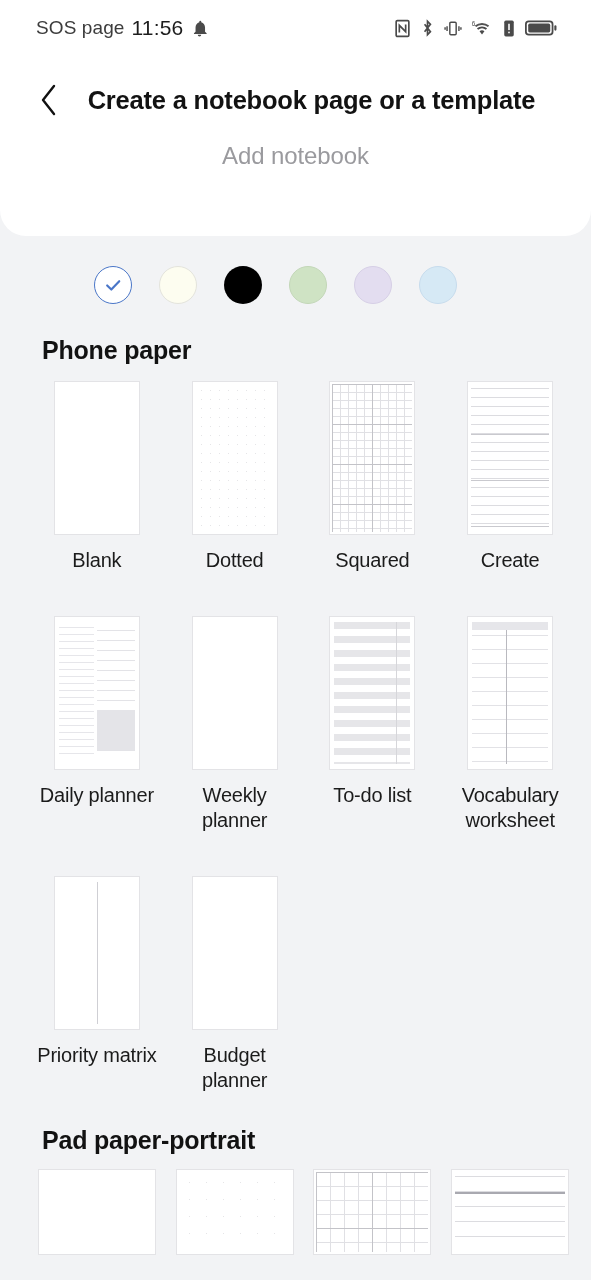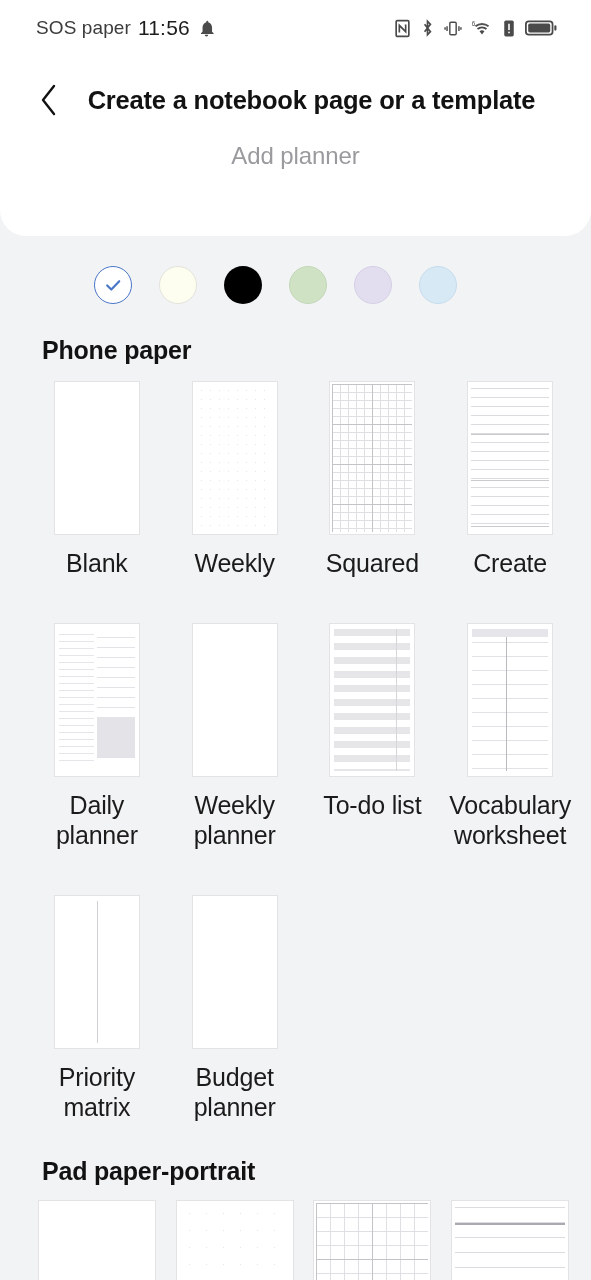--- a/index.html
+++ b/index.html
@@ -112,21 +112,21 @@
   .thumb {
     width: 86px; height: 154px;
     background: #ffffff;
     border: 1px solid #e3e3e6;
     position: relative;
     overflow: hidden;
   }
   .thumb.wide { width: 118px; height: 86px; }
   .cell-label {
     margin-top: 13px;
-    font-size: 25px;
+    font-size: 20px;
     color: #1b1b1b;
     text-align: center;
     line-height: 1.22;
     letter-spacing: -.2px;
     max-width: 132px;
   }
   .row-gap { height: 28px; }
 
   
   .p-dotted {
@@ -227,21 +227,21 @@
   }
   .p-budget .bd:after {
     content: ""; position: absolute; left: 84%; top: 0; bottom: 0; width: 1px; background: #dedee2;
   }
 </style>
 </head>
 <body>
 
 <div class="statusbar">
   <div class="sb-left">
-    <span class="sb-carrier">SOS paper</span>
+    <span class="sb-carrier">SOS page</span>
     <span class="sb-time">11:56</span>
     <span class="sb-ico">
       <svg width="19" height="19" viewBox="0 0 24 24" fill="#4a4a4a">
         <path d="M12 22a2.2 2.2 0 0 0 2.2-2.2H9.8A2.2 2.2 0 0 0 12 22zm7-6v-5.2c0-3.3-1.8-6-4.8-6.7V3.3a1.2 1.2 0 1 0-2.4 0v.8C8.8 4.8 7 7.5 7 10.8V16l-2 2v1h16v-1l-2-2z"></path>
       </svg>
     </span>
   </div>
   <div class="sb-right">
     <span class="sb-ico">
       <svg width="17" height="19" viewBox="0 0 20 24" fill="none" stroke="#4a4a4a" stroke-width="2.1">
@@ -291,21 +291,21 @@
       <span>
         <svg width="22" height="36" viewBox="0 0 22 36" fill="none" stroke="#111" stroke-width="2.4" stroke-linecap="round" stroke-linejoin="round">
           <path d="M16 4 5 18l11 14"></path>
         </svg>
       </span>
     </div>
     <div class="hdr-title">Create a notebook page or a template</div>
   </div>
   <div class="tabs">
     <div class="tab">
-      <span class="tab-label">Add planner</span>
+      <span class="tab-label">Add notebook</span>
     </div>
   </div>
 </div>
 
 <div class="body">
 
   <div class="swatches">
     <div class="swatch selected">
       <span class="check">
         <svg width="20" height="20" viewBox="0 0 24 24" fill="none" stroke="#4a76c8" stroke-width="2.6" stroke-linecap="round" stroke-linejoin="round">
@@ -324,21 +324,21 @@
 
   <div class="grid">
     <div class="cell">
       <div class="thumb"></div>
       <div class="cell-label">Blank</div>
     </div>
     <div class="cell">
       <div class="thumb">
           <span class="p-dotted"></span>
         </div>
-      <div class="cell-label">Weekly</div>
+      <div class="cell-label">Dotted</div>
     </div>
     <div class="cell">
       <div class="thumb">
           <span class="p-squared major"></span>
         </div>
       <div class="cell-label">Squared</div>
     </div>
     <div class="cell">
       <div class="thumb">
           <span class="p-ruled grouped"></span>

